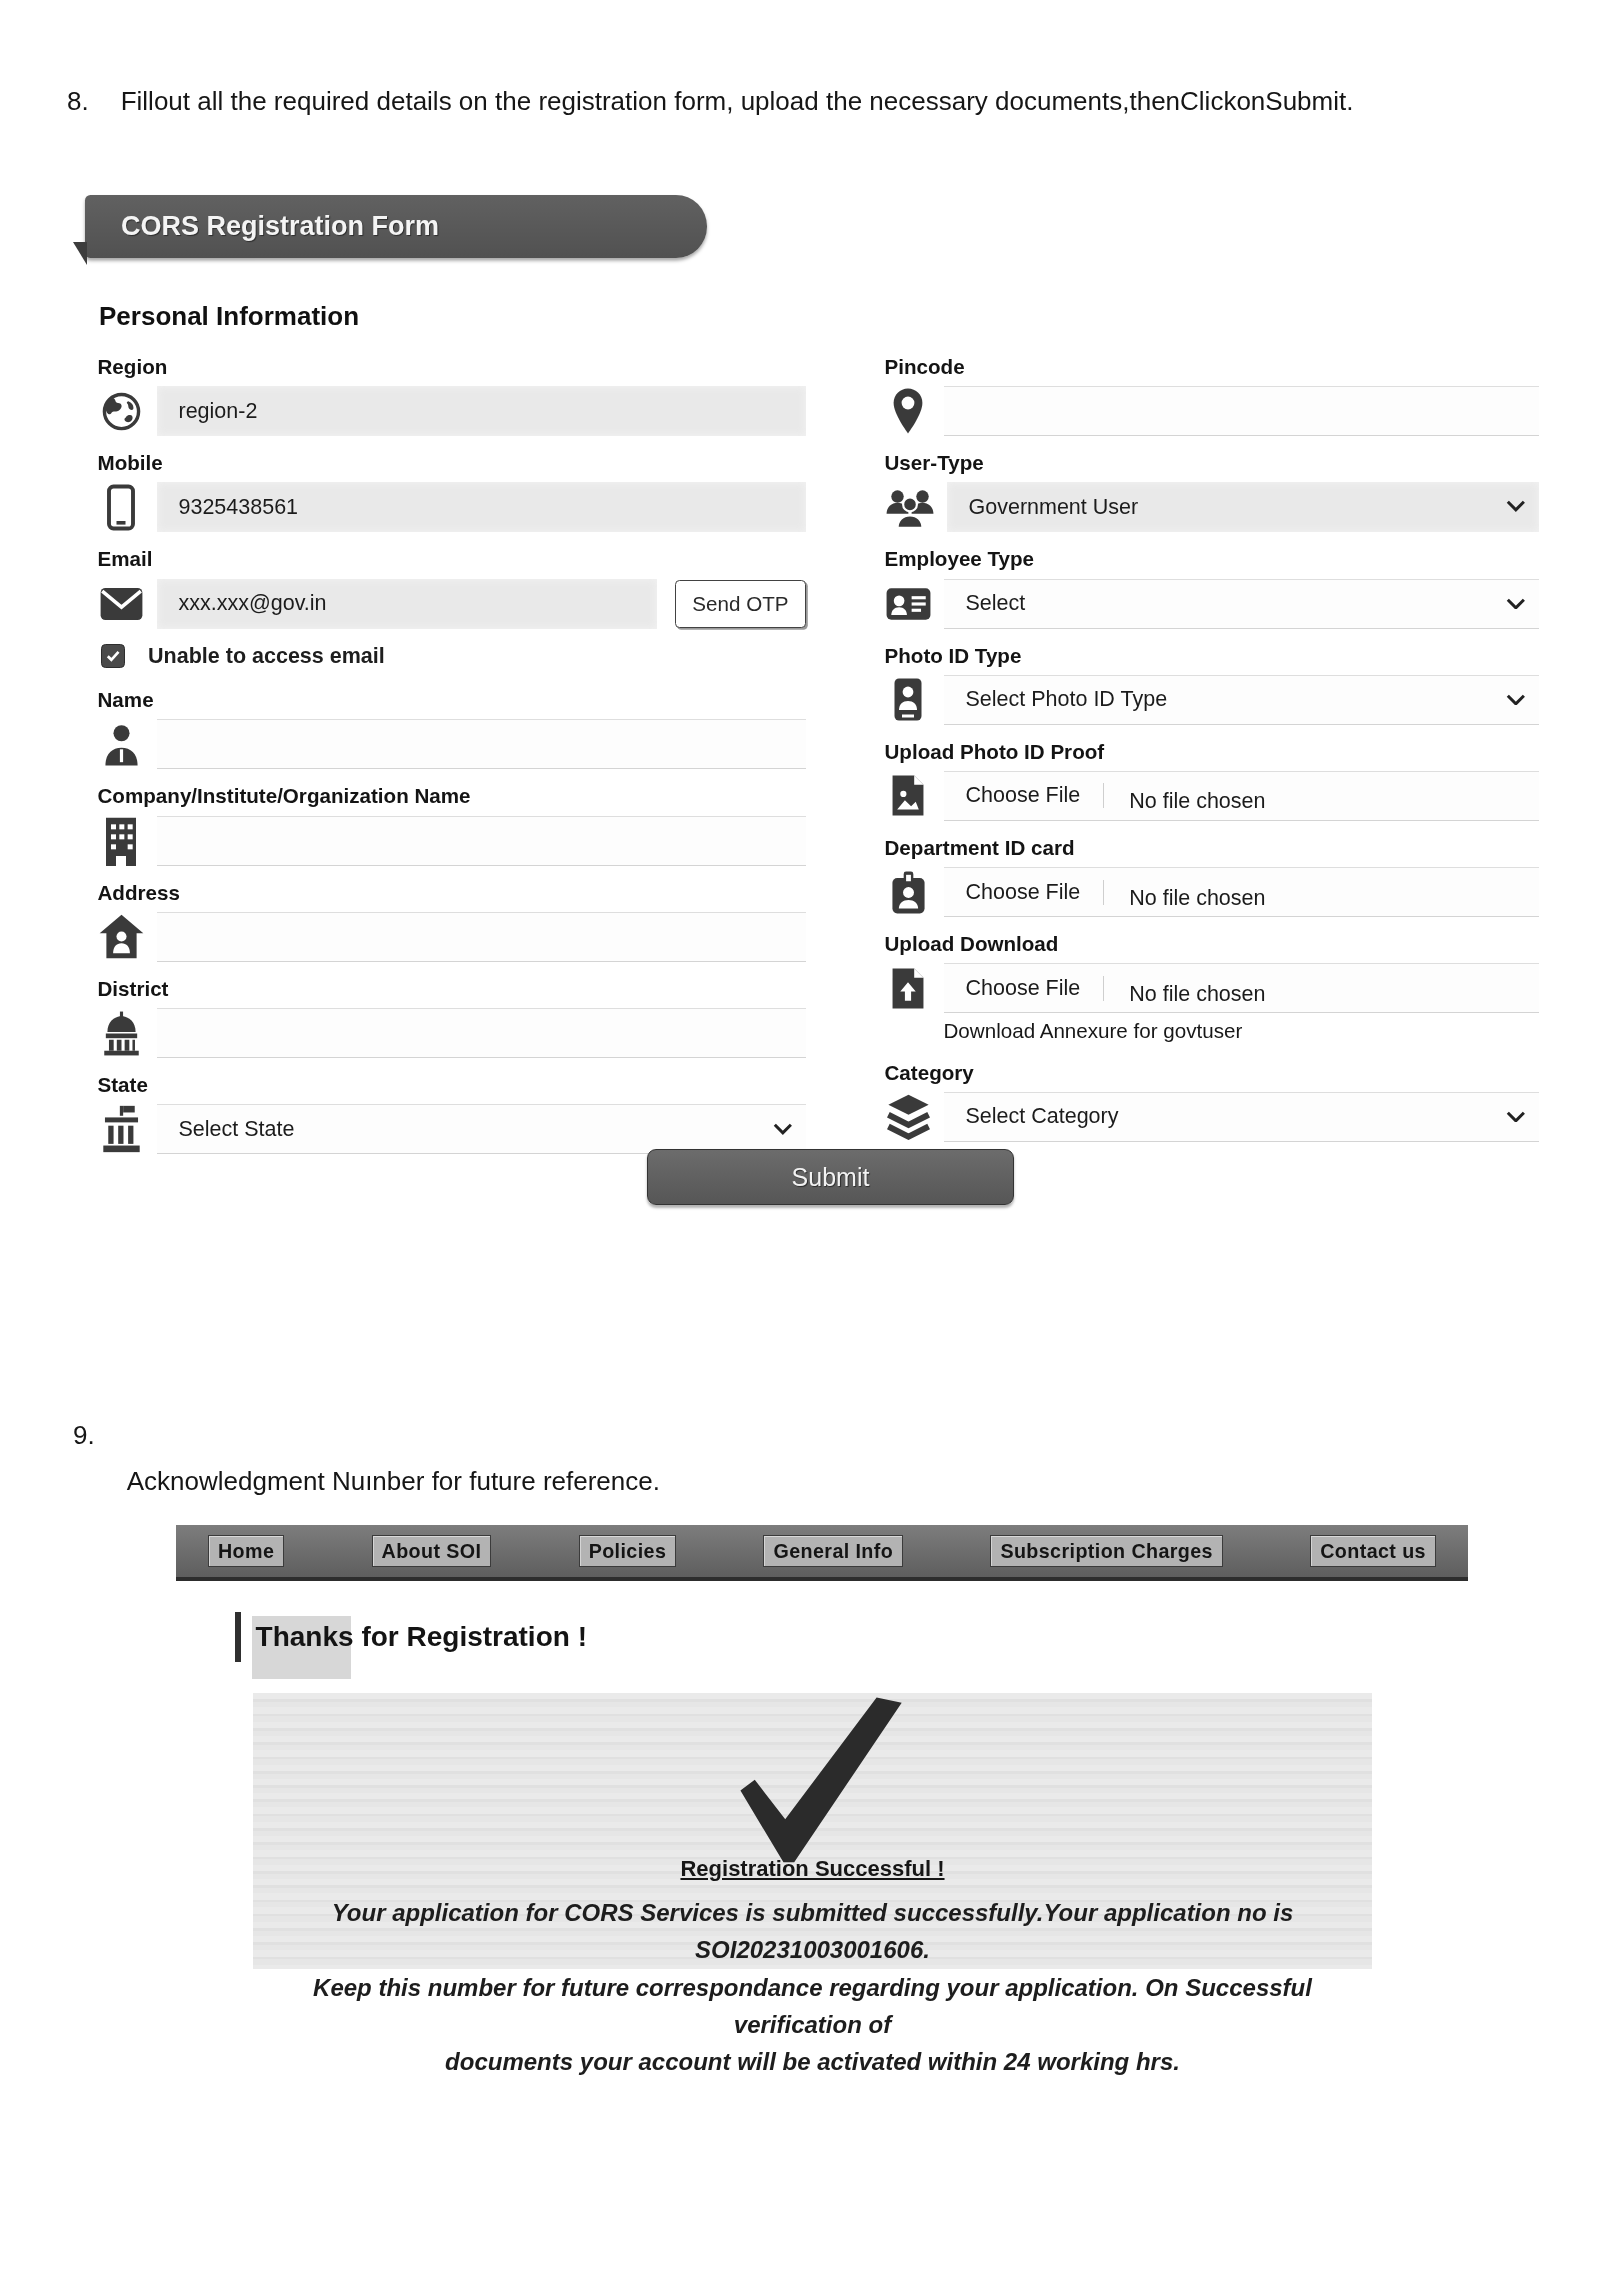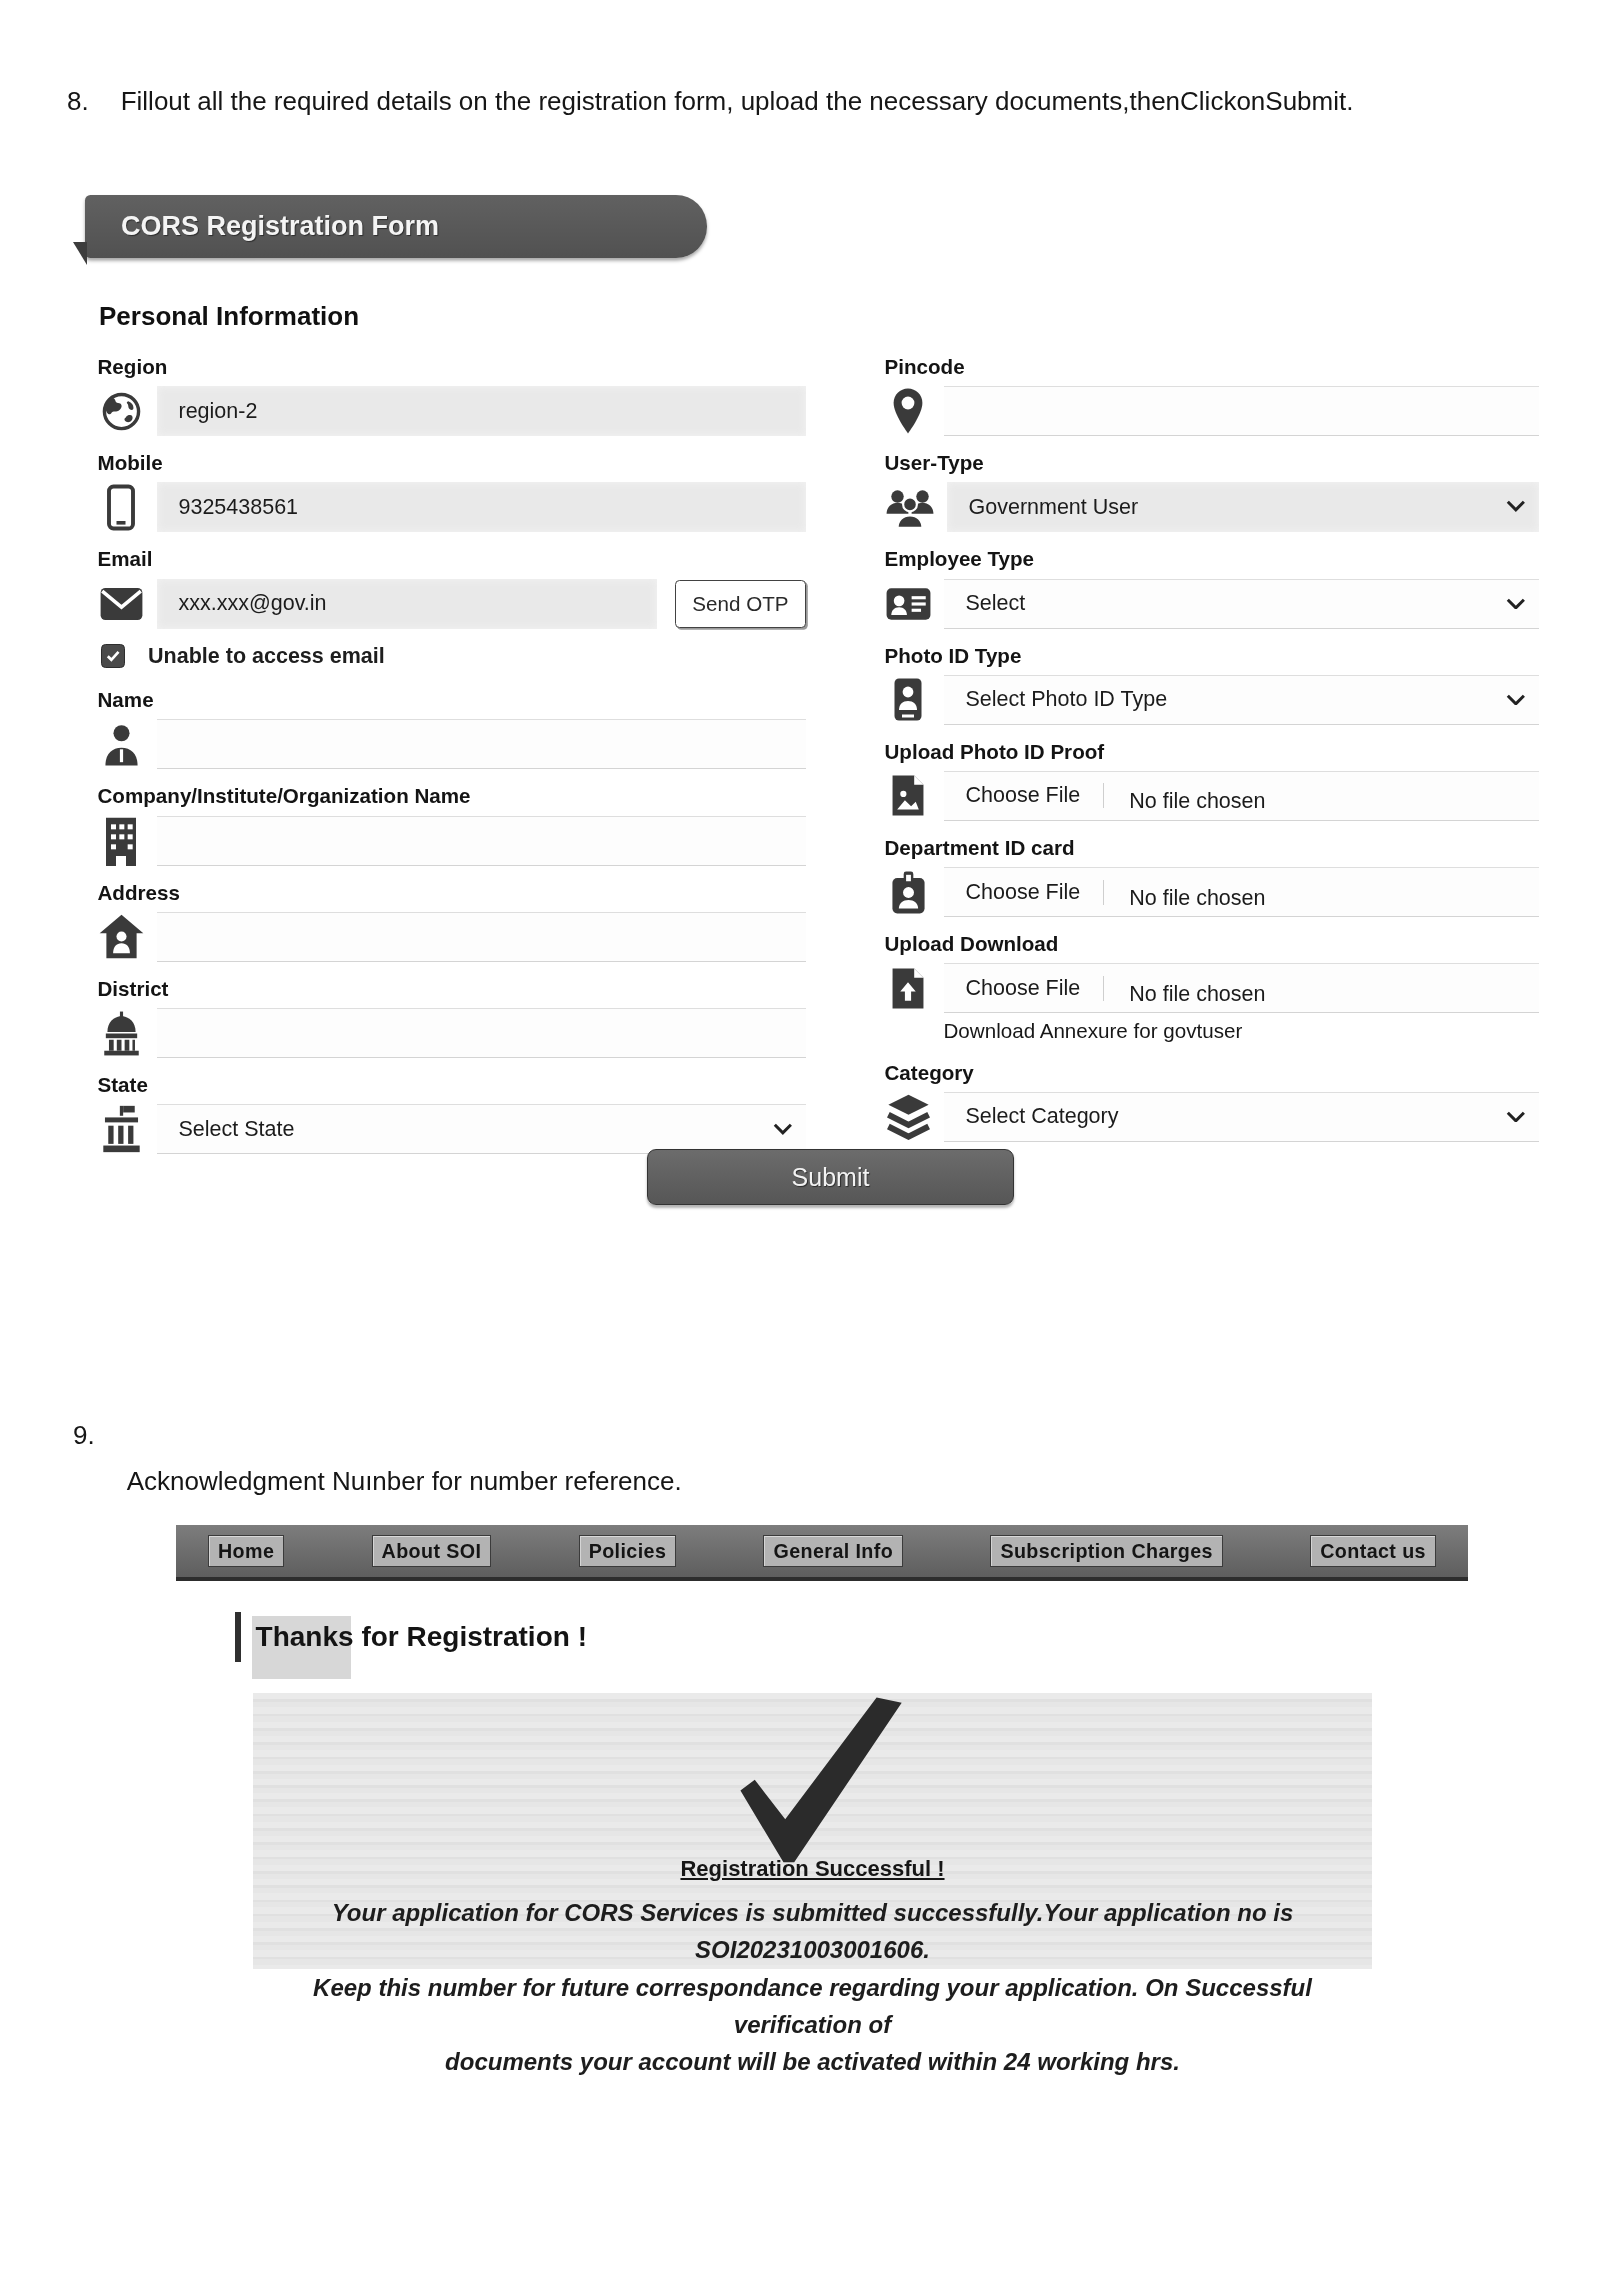--- a/index.html
+++ b/index.html
@@ -455,21 +455,21 @@
     </div>
   </div>
 </div>
 
 <div class="submit-btn">Submit</div>
 
 <div class="step step9">
   <span class="num">9.</span>
   <span>
     <br>
-    <span>Acknowledgment Nuınber for number reference.</span>
+    <span>Acknowledgment Nuınber for future reference.</span>
   </span>
 </div>
 
 <div class="navbar">
   <span class="nav-chip">Home</span>
   <span class="nav-chip">About SOI</span>
   <span class="nav-chip">Policies</span>
   <span class="nav-chip">General Info</span>
   <span class="nav-chip">Subscription Charges</span>
   <span class="nav-chip">Contact us</span>

